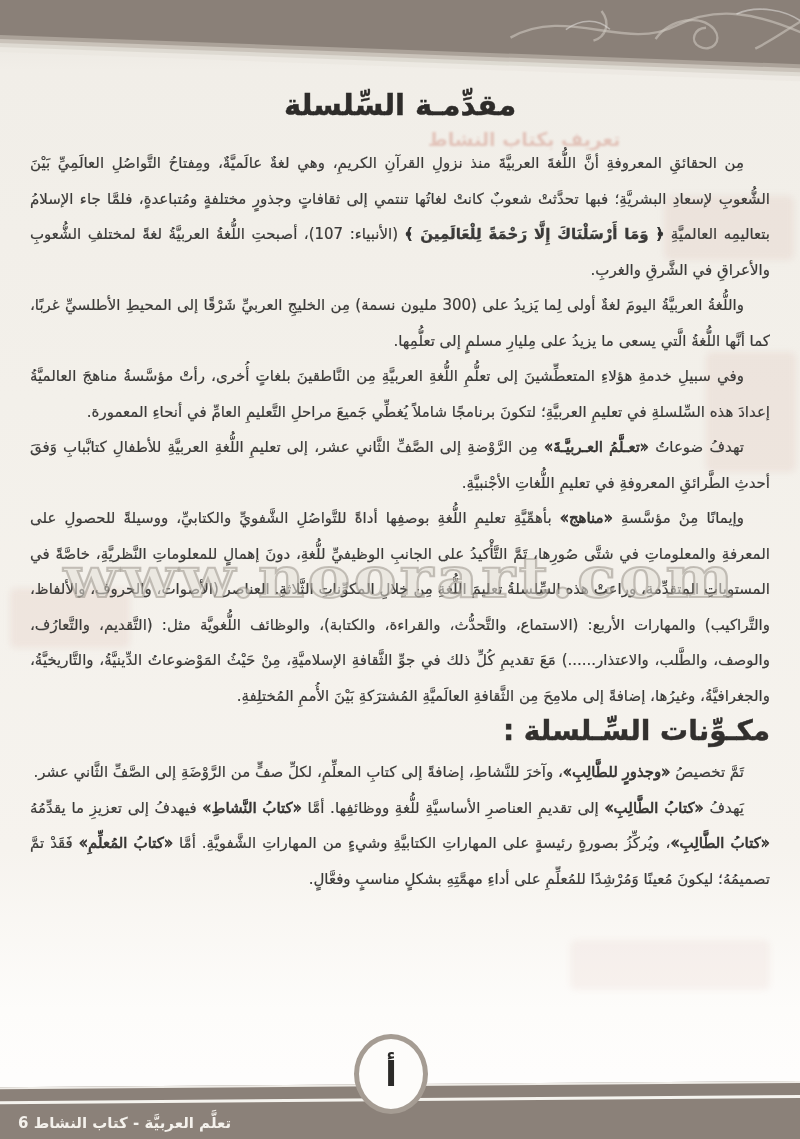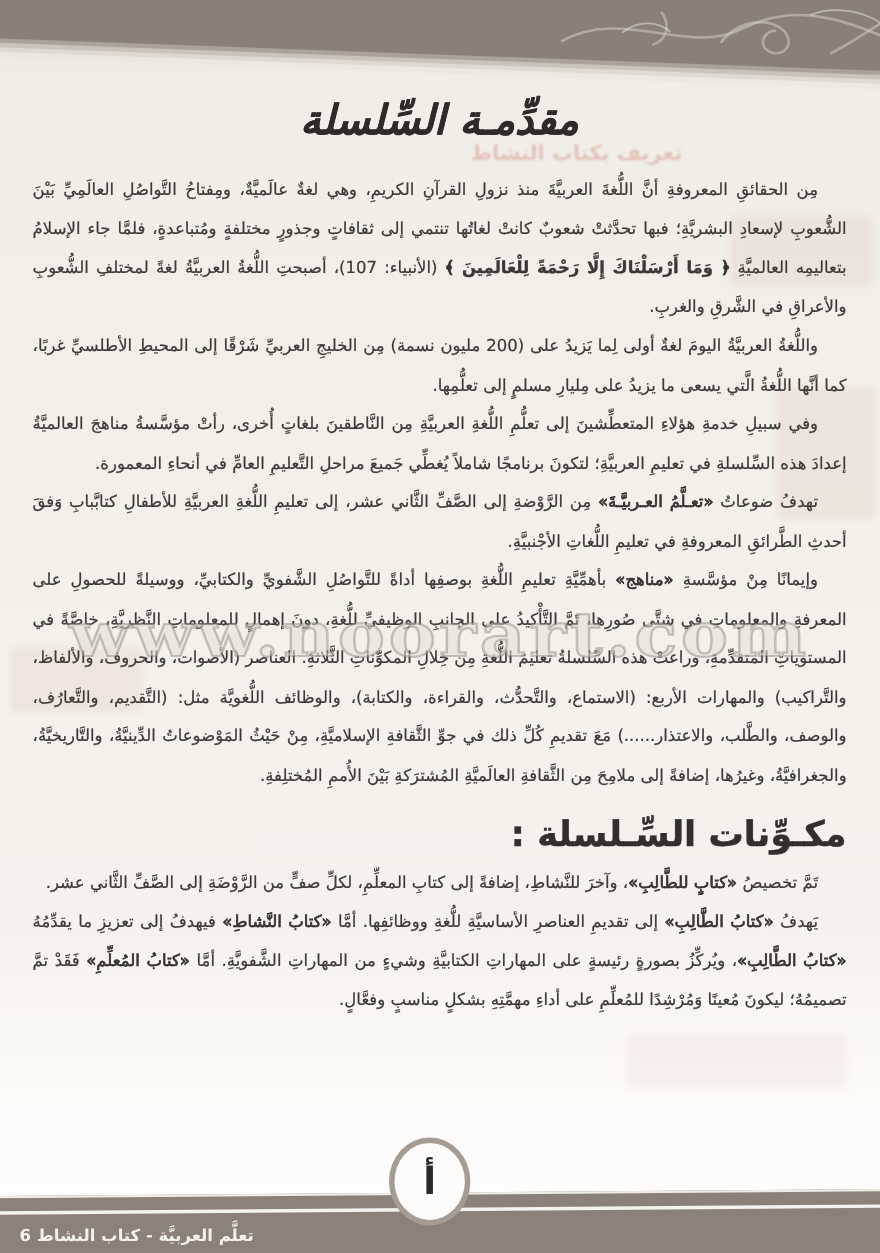--- a/index.html
+++ b/index.html
@@ -11,28 +11,28 @@
   .top-band{position:absolute;top:-40px;left:-24px;width:870px;height:74px;z-index:3;
             transform:rotate(2.1deg);transform-origin:0 0;
             background:linear-gradient(180deg,#878477 0 0),#8a8078;
             background:#8a8078;
             box-shadow:0 4px 0 rgba(167,159,150,.9),0 8px 0 rgba(196,189,180,.8),0 12px 0 rgba(217,212,204,.7),0 17px 0 rgba(233,229,222,.55);}
   .top-band .ornament{position:absolute;right:8px;top:14px;opacity:.75;}
 
   
   .content{position:absolute;top:0;left:0;right:0;z-index:4;direction:rtl;
            padding:88px 30px 0 30px;}
-  .page-title{margin:0 0 24px 0;text-align:center;font-size:37px;font-weight:bold;
-              color:#2e2c2a;font-style:italic;-webkit-text-stroke:.4px #2e2c2a;}
+  .page-title{margin:0 0 24px 0;text-align:center;font-size:29px;font-weight:bold;
+              color:#2e2c2a;-webkit-text-stroke:.4px #2e2c2a;}
   .para{margin:0;font-size:15px;line-height:35.5px;text-align:justify;text-indent:26px;
         color:#3b3a38;}
   .para span{-webkit-text-stroke:.2px #3b3a38;}
   .para .b{font-weight:normal;-webkit-text-stroke:.6px #2c2a28;}
   .para .quran{font-weight:bold;-webkit-text-stroke:.3px #333;}
-  .section-heading{margin:16px 0 8px 0;font-size:32px;font-weight:bold;color:#32302e;
+  .section-heading{margin:0 0 8px 0;font-size:28px;font-weight:bold;color:#32302e;
                    -webkit-text-stroke:.4px #32302e;}
 
   
   .watermark{position:absolute;top:544px;left:50%;z-index:6;pointer-events:none;white-space:nowrap;
              transform:translateX(-50%) scaleX(1.14);transform-origin:center;
              font-family:"DejaVu Serif",serif;font-weight:bold;font-size:56px;letter-spacing:3px;
              color:rgba(228,224,217,.55);-webkit-text-stroke:2px rgba(128,121,113,.42);}
 
   
   .ghost-title{position:absolute;top:128px;left:428px;z-index:1;font-size:19px;font-weight:bold;
@@ -81,26 +81,26 @@
         <path d="M230,12 C250,2 280,6 296,18"></path>
         <path d="M60,34 C75,22 92,22 104,32"></path>
       </g>
     </svg>
   </div>
 
   <div class="content">
     <h1 class="page-title">مقدِّمـة السِّلسلة</h1>
     <div id="sections">
         <p class="para"><span>مِن الحقائقِ المعروفةِ أنَّ اللُّغةَ العربيَّةَ منذ نزولِ القرآنِ الكريمِ، وهي لغةٌ عالَميَّةٌ، ومِفتاحُ التَّواصُلِ العالَمِيِّ بَيْنَ الشُّعوبِ لإسعادِ البشريَّةِ؛ فبها تحدَّثتْ شعوبٌ كانتْ لغاتُها تنتمي إلى ثقافاتٍ وجذورٍ مختلفةٍ ومُتباعدةٍ، فلمَّا جاء الإسلامُ بتعاليمِه العالميَّةِ </span><span class="quran">﴿ وَمَا أَرْسَلْنَاكَ إِلَّا رَحْمَةً لِلْعَالَمِينَ ﴾</span><span> (الأنبياء: 107)، أصبحتِ اللُّغةُ العربيَّةُ لغةً لمختلفِ الشُّعوبِ والأعراقِ في الشَّرقِ والغربِ.</span></p>
-        <p class="para"><span>واللُّغةُ العربيَّةُ اليومَ لغةٌ أولى لِما يَزيدُ على (200 مليون نسمة) مِن الخليجِ العربيِّ شَرْقًا إلى المحيطِ الأطلسيِّ غربًا، كما أنَّها اللُّغةُ الَّتي يسعى ما يزيدُ على مِليارِ مسلمٍ إلى تعلُّمِها.</span></p>
+        <p class="para"><span>واللُّغةُ العربيَّةُ اليومَ لغةٌ أولى لِما يَزيدُ على (300 مليون نسمة) مِن الخليجِ العربيِّ شَرْقًا إلى المحيطِ الأطلسيِّ غربًا، كما أنَّها اللُّغةُ الَّتي يسعى ما يزيدُ على مِليارِ مسلمٍ إلى تعلُّمِها.</span></p>
         <p class="para"><span>وفي سبيلِ خدمةِ هؤلاءِ المتعطِّشينَ إلى تعلُّمِ اللُّغةِ العربيَّةِ مِن النَّاطقينَ بلغاتٍ أُخرى، رأتْ مؤسَّسةُ مناهجَ العالميَّةُ إعدادَ هذه السِّلسلةِ في تعليمِ العربيَّةِ؛ لتكونَ برنامجًا شاملاً يُغطِّي جَميعَ مراحلِ التَّعليمِ العامِّ في أنحاءِ المعمورة.</span></p>
         <p class="para"><span>تهدفُ ضوعاتُ </span><span class="b">«تعـلَّمُ العـربيَّـةَ»</span><span> مِن الرَّوْضةِ إلى الصَّفِّ الثَّاني عشر، إلى تعليمِ اللُّغةِ العربيَّةِ للأطفالِ كتابَّبابِ وَفقَ أحدثِ الطَّرائقِ المعروفةِ في تعليمِ اللُّغاتِ الأجْنبيَّةِ.</span></p>
         <p class="para"><span>وإيمانًا مِنْ مؤسَّسةِ </span><span class="b">«مناهج»</span><span> بأهمِّيَّةِ تعليمِ اللُّغةِ بوصفِها أداةً للتَّواصُلِ الشَّفويِّ والكتابيِّ، ووسيلةً للحصولِ على المعرفةِ والمعلوماتِ في شتَّى صُورِها، تَمَّ التَّأْكيدُ على الجانبِ الوظيفيِّ للُّغةِ، دونَ إهمالٍ للمعلوماتِ النَّظريَّةِ، خاصَّةً في المستوياتِ المتقدِّمةِ، وراعتْ هذه السِّلسلةُ تعليمَ اللُّغةِ مِن خِلالِ المكوِّناتِ الثَّلاثةِ. العناصر (الأصوات، والحروف، والألفاظ، والتَّراكيب) والمهارات الأربع: (الاستماع، والتَّحدُّث، والقراءة، والكتابة)، والوظائف اللُّغويَّة مثل: (التَّقديم، والتَّعارُف، والوصف، والطَّلب، والاعتذار......) مَعَ تقديمِ كُلِّ ذلك في جوِّ الثَّقافةِ الإسلاميَّةِ، مِنْ حَيْثُ المَوْضوعاتُ الدِّينيَّةُ، والتَّاريخيَّةُ، والجغرافيَّةُ، وغيرُها، إضافةً إلى ملامِحَ مِن الثَّقافةِ العالَميَّةِ المُشترَكةِ بَيْنَ الأُممِ المُختلِفةِ.</span></p>
         <h2 class="section-heading">مكـوِّنات السِّـلسلة :</h2>
-        <p class="para"><span>تَمَّ تخصيصُ </span><span class="b">«كتابٍ للطَّالِبِ»</span><span>، وآخرَ للنَّشاطِ، إضافةً إلى كتابِ المعلِّمِ، لكلِّ صفٍّ من الرَّوْضَةِ إلى الصَّفِّ الثَّاني عشر.</span></p>
+        <p class="para"><span>تَمَّ تخصيصُ </span><span class="b">«وجذورٍ للطَّالِبِ»</span><span>، وآخرَ للنَّشاطِ، إضافةً إلى كتابِ المعلِّمِ، لكلِّ صفٍّ من الرَّوْضَةِ إلى الصَّفِّ الثَّاني عشر.</span></p>
         <p class="para"><span>يَهدفُ </span><span class="b">«كتابُ الطَّالِبِ»</span><span> إلى تقديمِ العناصرِ الأساسيَّةِ للُّغةِ ووظائفِها. أمَّا </span><span class="b">«كتابُ النَّشاطِ»</span><span> فيهدفُ إلى تعزيزِ ما يقدِّمُهُ </span><span class="b">«كتابُ الطَّالِبِ»</span><span>، ويُركِّزُ بصورةٍ رئيسةٍ على المهاراتِ الكتابيَّةِ وشيءٍ من المهاراتِ الشَّفويَّةِ. أمَّا </span><span class="b">«كتابُ المُعلِّمِ»</span><span> فَقَدْ تمَّ تصميمُهُ؛ ليكونَ مُعينًا وَمُرْشِدًا للمُعلِّمِ على أداءِ مهمَّتِهِ بشكلٍ مناسبٍ وفعَّالٍ.</span></p>
       </div>
   </div>
 
   <div class="watermark">www.noorart.com</div>
 
   <div class="bottom-band">
     <div class="band-line"></div>
   </div>
   <div class="page-badge">أ</div>

